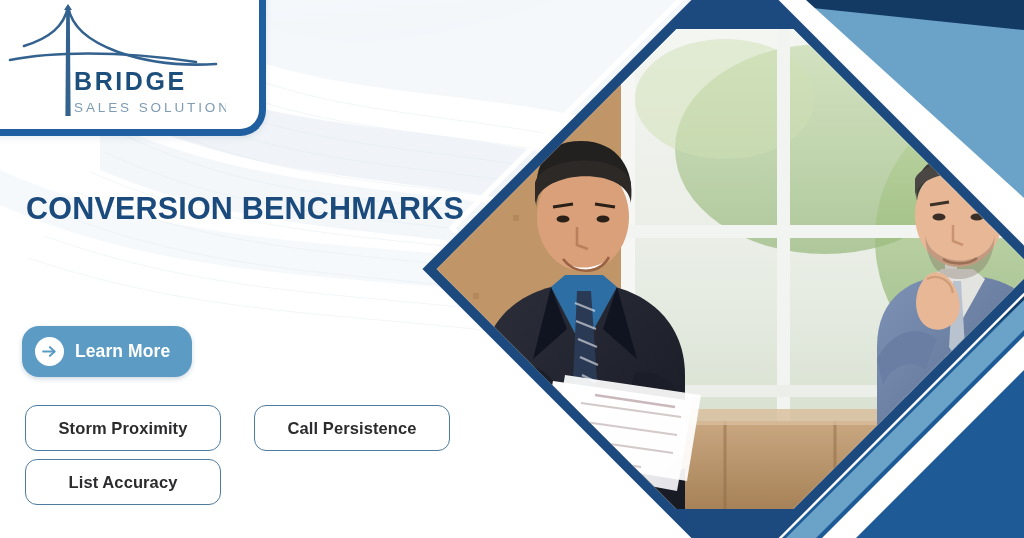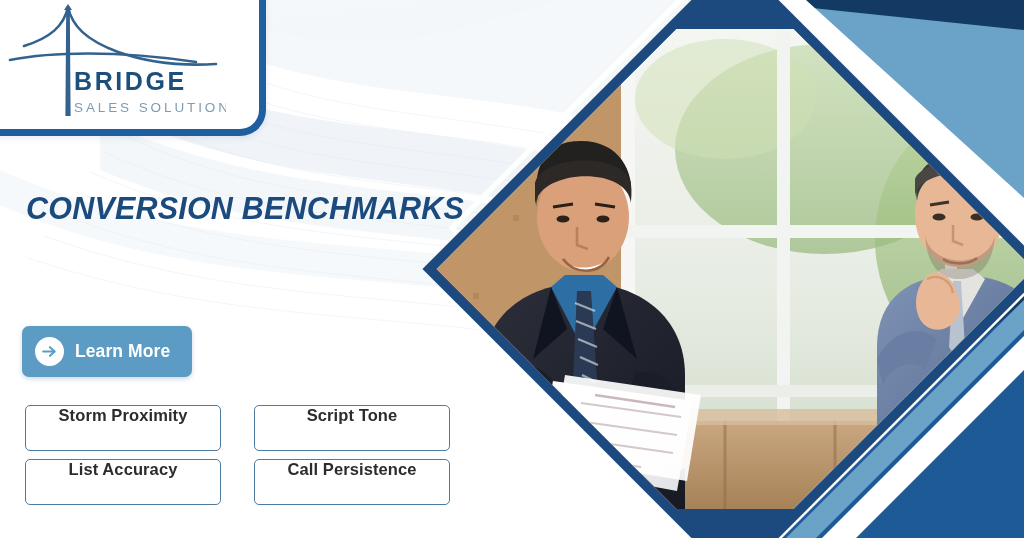--- a/index.html
+++ b/index.html
@@ -115,35 +115,35 @@
     top: 168px;
     width: 520px;
     z-index: 6;
     color: #1b4a7d;
     font-size: 30.5px;
     font-weight: bold;
     line-height: 40px;
     letter-spacing: 0.2px;
     text-transform: uppercase;
   }
-  .headline .ln { display: block; white-space: nowrap; font-style: italic; }
+  .headline .ln { display: block; white-space: nowrap; }
 
   
   .cta {
     position: absolute;
     left: 22px;
     top: 326px;
     z-index: 6;
     display: inline-flex;
     align-items: center;
     gap: 11px;
     padding: 11px 22px 11px 13px;
     background: #5b9bc4;
     border: none;
-    border-radius: 7px;
+    border-radius: 17px;
     cursor: pointer;
     box-shadow: 0 2px 5px rgba(40, 80, 120, 0.22);
   }
   .cta-icon {
     width: 29px;
     height: 29px;
     border-radius: 50%;
     background: #ffffff;
     display: inline-flex;
     align-items: center;
@@ -164,24 +164,25 @@
     top: 405px;
     z-index: 6;
     display: grid;
     grid-template-columns: 196px 196px;
     grid-template-rows: 46px 46px;
     column-gap: 33px;
     row-gap: 8px;
   }
   .tag {
     display: flex;
+    align-items: center;
     justify-content: center;
     background: #ffffff;
     border: 1.6px solid #4e7ba0;
-    border-radius: 5px;
+    border-radius: 12px;
     color: #2c2c2e;
     font-size: 16.5px;
     font-weight: bold;
     letter-spacing: 0.1px;
     cursor: pointer;
     box-sizing: border-box;
   }
 </style>
 </head>
 <body>
@@ -414,23 +415,20 @@
       </svg>
     </span>
     <span class="cta-label">Learn More</span>
   </button>
 
   <div class="tags">
     <div class="tag">
       <span>Storm Proximity</span>
     </div>
     <div class="tag">
-      <span>Script Tone</span>
+      <span>Call Persistence</span>
     </div>
     <div class="tag">
       <span>List Accuracy</span>
     </div>
-    <div class="tag">
-      <span>Call Persistence</span>
-    </div>
   </div>
 
 </div>
 
 </body></html>

